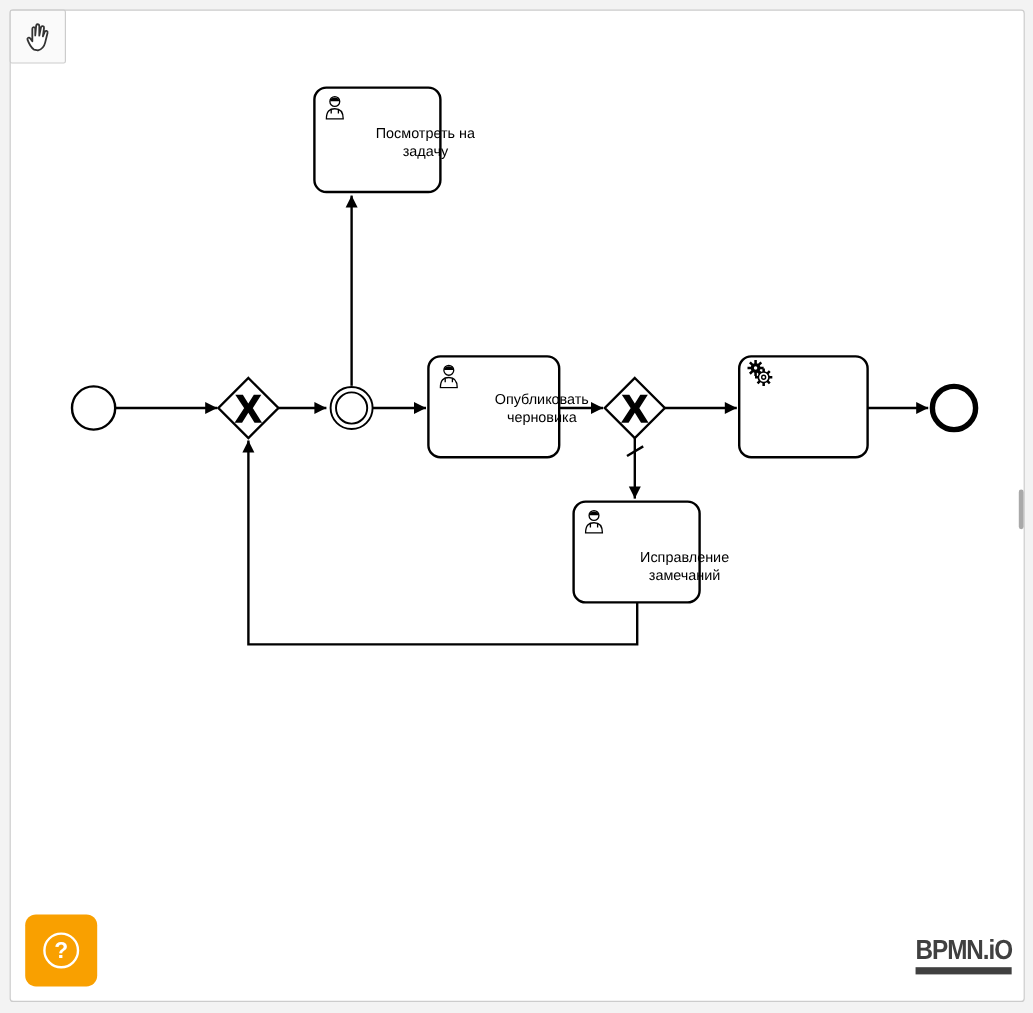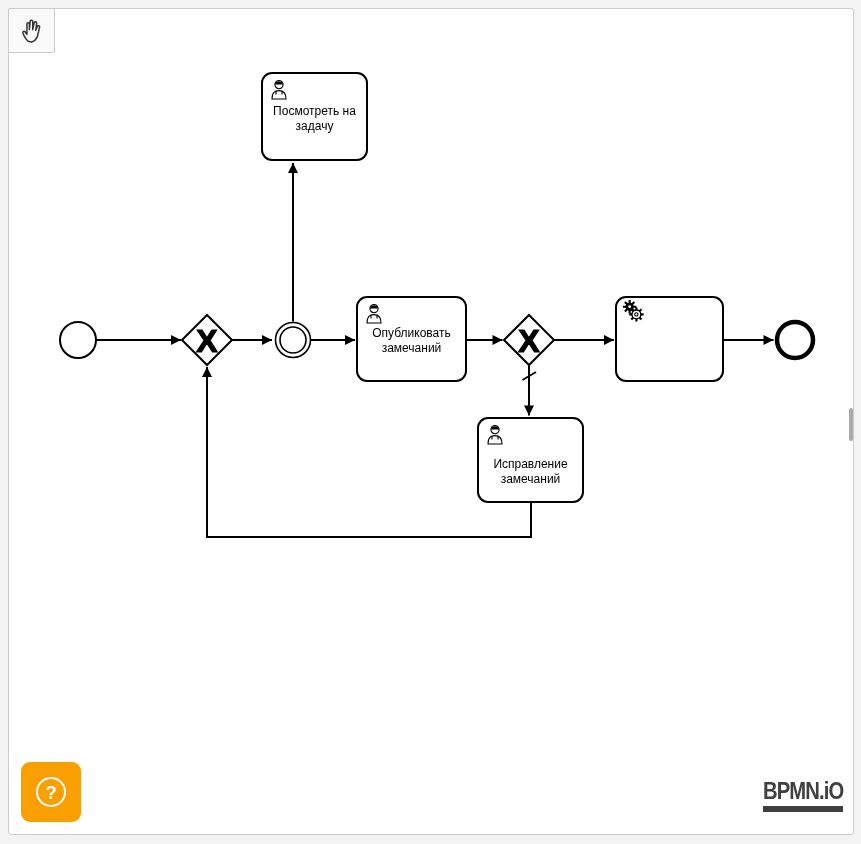--- a/index.html
+++ b/index.html
@@ -2,21 +2,21 @@
 <html><head>
 <meta charset="utf-8">
 <style>
   html,body{margin:0;padding:0;background:#f3f3f3;font-family:"Liberation Sans",sans-serif;}
   .page{position:relative;width:861px;height:844px;overflow:hidden;}
   .canvas{position:absolute;left:8px;top:8px;width:846px;height:827px;background:#fff;
           border:1px solid #ccc;border-radius:3px;box-sizing:border-box;}
   .diagram-svg{position:absolute;left:0;top:0;width:861px;height:844px;}
   .task-label{position:absolute;display:flex;align-items:center;justify-content:center;
               text-align:center;font-size:12px;line-height:1.25;color:#000;
-              padding-top:4px;box-sizing:border-box;pointer-events:none;}
+              padding-top:4px;box-sizing:border-box;pointer-events:none;margin-left:40px;}
   .lbl-view{left:262px;top:73px;width:105px;height:87px;}
   .lbl-publish{left:357px;top:297px;width:109px;height:84px;}
   .lbl-publication{left:616px;top:297px;width:107px;height:84px;}
   .lbl-fix{left:478px;top:418px;width:105px;height:104px;}
   .palette{position:absolute;left:8px;top:8px;width:47px;height:45px;background:#fafafa;
            border:1px solid #ccc;border-radius:2px;box-sizing:border-box;
            display:flex;align-items:center;justify-content:center;}
   .palette-entry{background:transparent;border:none;padding:0;margin:0;cursor:pointer;
                  width:38px;height:38px;display:flex;align-items:center;justify-content:center;}
   .help-btn{position:absolute;left:21px;top:762px;width:60px;height:60px;border:none;
@@ -114,21 +114,21 @@
       <rect class="shape" x="616" y="297" width="107" height="84" rx="10"></rect>
       <use href="#icon-gears" x="621" y="299" width="25" height="25"></use>
     </g>
     <g>
       <rect class="shape" x="478" y="418" width="105" height="84" rx="10"></rect>
       <use href="#icon-user" x="485" y="423" width="20" height="22"></use>
     </g>
   </svg>
 
   <div class="task-label lbl-view">Посмотреть на задачу</div>
-  <div class="task-label lbl-publish">Опубликовать замечаний</div>
+  <div class="task-label lbl-publish">Опубликовать черновика</div>
   <div class="task-label lbl-fix">Исправление замечаний</div>
 
   <div class="palette">
     <button class="palette-entry">
       <svg width="30" height="30" viewBox="0 0 32 32">
         <path d="M12 27 C10 25.5 7.5 21.5 6.3 18.2 C5.8 16.6 7.7 15.7 8.8 17.1 L10.6 19.6 L10.6 8.5
                  C10.6 6.6 13.2 6.6 13.2 8.5 L13.2 14.5 L14 5.8 C14.2 3.9 16.8 4.1 16.8 6 L16.8 14.6
                  L18.3 7.3 C18.7 5.5 21.2 5.9 21 7.7 L20 15.2 L21.6 11.3 C22.3 9.6 24.6 10.4 24.1 12.2
                  L22 20.8 C21.2 24.2 18.8 26.8 15.6 27.8 Z" fill="#fff" stroke="#333" stroke-width="1.6" stroke-linejoin="round"></path>
       </svg>

